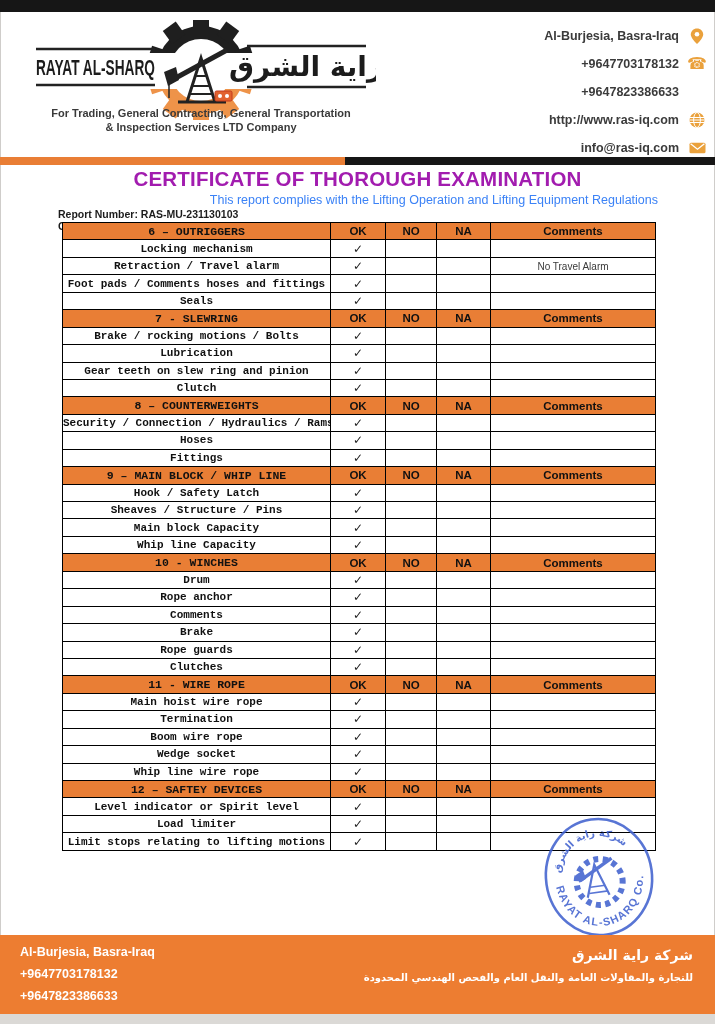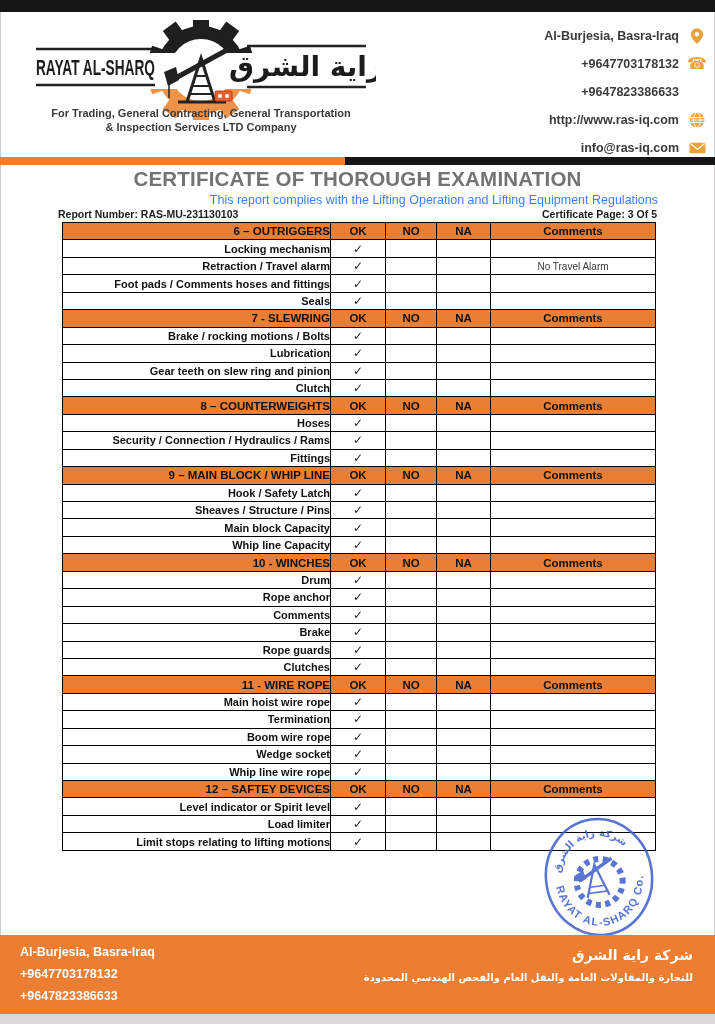--- a/index.html
+++ b/index.html
@@ -24,31 +24,31 @@
   .tagline{left:26px;top:106px;width:350px;text-align:center;
     font-size:11px;font-weight:bold;color:#3a3a3a;line-height:14px;}
   .contacts{right:8px;top:22px;width:240px;}
   .contact-line{display:flex;justify-content:flex-end;align-items:center;
     height:28px;gap:8px;font-size:12.5px;font-weight:600;color:#3b3b3b;}
   .icon-slot{width:20px;height:18px;display:flex;align-items:center;justify-content:center;}
   .phone-glyph{color:#EAA13C;font-size:16px;line-height:16px;font-family:"DejaVu Sans",sans-serif;}
 
   
   .title{left:0;top:167px;width:715px;text-align:center;
-    font-size:20.5px;font-weight:bold;color:#737373;letter-spacing:.2px;}
+    font-size:20.5px;font-weight:bold;color:#a21caf;letter-spacing:.2px;}
   .subtitle{left:0;top:193px;width:658px;text-align:right;font-size:12.5px;color:#3b82f6;}
   .report-line{left:58px;top:208px;width:599px;display:flex;justify-content:space-between;
-    font-size:10.5px;font-weight:bold;color:#1c1c1c;}
+    font-size:10.5px;font-weight:bold;color:#1c1c1c;flex-direction:column;}
 
   
   .insp-table{position:absolute;left:62px;top:222px;width:593px;
     border-collapse:collapse;table-layout:fixed;}
   .insp-table td{border:1px solid #000;height:16.45px;padding:0;
     font-size:11px;color:#111;overflow:hidden;white-space:nowrap;}
-  .insp-table td.item{font-weight:bold;text-align:right;}
+  .insp-table td.item{font-weight:bold;text-align:center;font-family:Liberation Mono, monospace;}
   .insp-table td.c{text-align:center;}
   .insp-table tr.sec td{background:#E97E35;font-weight:bold;font-size:11.5px;}
   .insp-table td.chk{font-size:12px;color:#222;font-weight:normal;
     font-family:"DejaVu Sans",sans-serif;}
   .insp-table td.comment{font-weight:normal;font-size:10px;color:#3a3a3a;}
 
   
   .stamp{left:538px;top:814px;width:122px;height:126px;opacity:.88;}
 
   
@@ -281,28 +281,28 @@
         <td class="c comment"></td>
       </tr>
       <tr class="sec">
         <td class="item">8 – COUNTERWEIGHTS</td>
         <td class="c">OK</td>
         <td class="c">NO</td>
         <td class="c">NA</td>
         <td class="c">Comments</td>
       </tr>
       <tr>
+        <td class="item">Security / Connection / Hydraulics / Rams</td>
+        <td class="c chk">✓</td>
+        <td class="c"></td>
+        <td class="c"></td>
+        <td class="c comment"></td>
+      </tr>
+      <tr>
         <td class="item">Hoses</td>
-        <td class="c chk">✓</td>
-        <td class="c"></td>
-        <td class="c"></td>
-        <td class="c comment"></td>
-      </tr>
-      <tr>
-        <td class="item">Security / Connection / Hydraulics / Rams</td>
         <td class="c chk">✓</td>
         <td class="c"></td>
         <td class="c"></td>
         <td class="c comment"></td>
       </tr>
       <tr>
         <td class="item">Fittings</td>
         <td class="c chk">✓</td>
         <td class="c"></td>
         <td class="c"></td>

